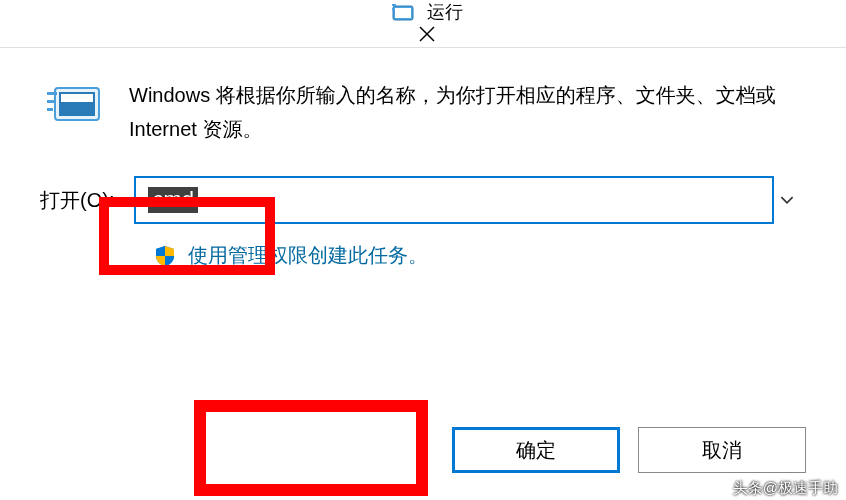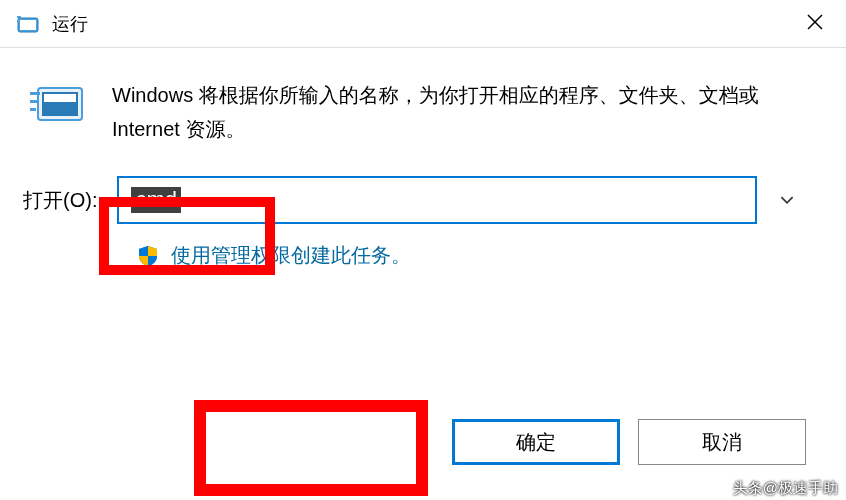--- a/index.html
+++ b/index.html
@@ -15,20 +15,21 @@
       position: relative;
       overflow: hidden;
     }
     .titlebar {
       display: flex;
       align-items: center;
       justify-content: space-between;
       height: 48px;
       padding: 0 8px 0 16px;
       border-bottom: 1px solid #e0e0e0;
+      flex-direction: column;
     }
     .titlebar-left {
       display: flex;
       align-items: center;
       gap: 12px;
     }
     .title-icon {
       width: 24px;
       height: 24px;
       display: flex;
@@ -43,21 +44,21 @@
       width: 46px;
       height: 46px;
       display: flex;
       align-items: center;
       justify-content: center;
       font-size: 20px;
       cursor: pointer;
       color: #000;
     }
     .content {
-      padding: 30px 40px 20px 23px;
+      padding: 30px 40px 20px 40px;
     }
     .description-row {
       display: flex;
       align-items: flex-start;
       gap: 28px;
       margin-bottom: 30px;
       padding-left: 5px;
     }
     .run-icon {
       width: 56px;
@@ -137,21 +138,21 @@
       margin-top: 18px;
       font-size: 20px;
       color: #0369a1;
     }
     .shield-icon {
       width: 22px;
       height: 22px;
     }
     .button-row {
       position: absolute;
-      bottom: 35px;
+      bottom: 27px;
       right: 40px;
       display: flex;
       gap: 18px;
       align-items: center;
       margin-top: 6px;
     }
     .win-button {
       width: 168px;
       height: 46px;
       border: 1px solid #888;

